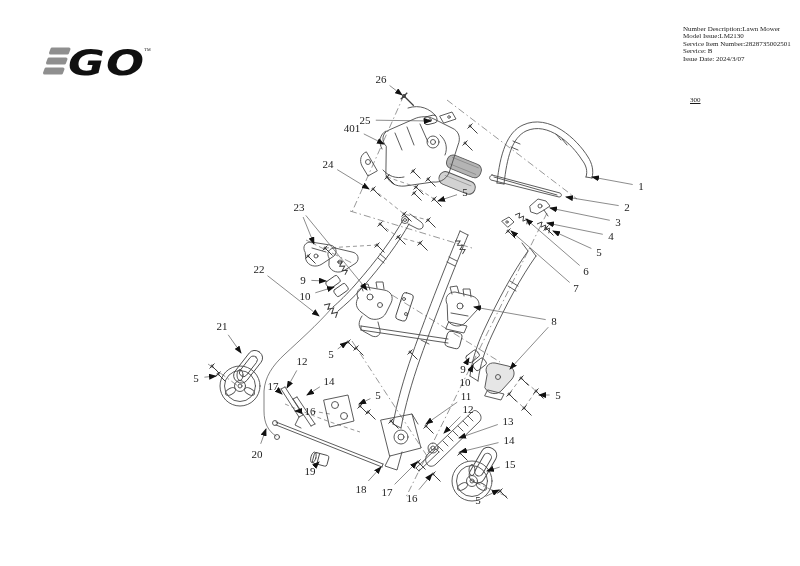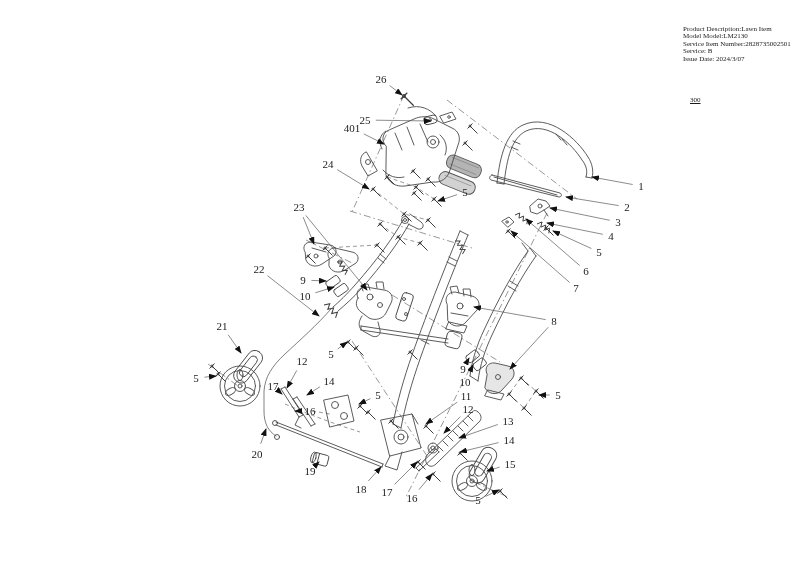--- a/index.html
+++ b/index.html
@@ -16,24 +16,37 @@
   svg .thin{stroke-width:0.7;}
   svg .dashdot{stroke:#6b6b6b;fill:none;stroke-width:0.7;stroke-dasharray:7 3 1.5 3;}
   svg .dashed{stroke:#6b6b6b;fill:none;stroke-width:0.7;stroke-dasharray:4 3;}
   svg .leader{stroke:#5a5a5a;stroke-width:0.7;fill:none;}
 </style>
 </head>
 <body>
 
 <div class="page">
 
+  <div class="logo">
+    <svg width="120" height="40" viewBox="0 0 120 40">
+      <g fill="#8f8f8f" stroke="#8f8f8f" stroke-width="3" stroke-linejoin="round">
+        <path d="M12,7 L29,7 L27.5,11 L10.5,11 Z"></path>
+        <path d="M9,17 L26,17 L24.5,21 L7.5,21 Z"></path>
+        <path d="M6,27 L23,27 L21.5,31 L4.5,31 Z"></path>
+      </g>
+      <g transform="translate(28,33) scale(1.28,1)">
+        <text x="0" y="0" font-family="DejaVu Sans, sans-serif" font-size="35" font-weight="bold" font-style="italic" letter-spacing="1" fill="#101010">GO</text>
+      </g>
+      <text x="104" y="11" font-size="7" fill="#2a2a2a" font-family="Liberation Serif, serif">™</text>
+    </svg>
+  </div>
 
   <div class="prodinfo">
-    <div>Product Description:Lawn Item</div>
-    <div>Model Model:LM2130</div>
+    <div>Number Description:Lawn Mower</div>
+    <div>Model Issue:LM2130</div>
     <div>Service Item Number:2828735002501</div>
     <div>Service: B</div>
     <div>Issue Date: 2024/3/07</div>
   </div>
 
   <div class="pagenum">300</div>
 
   <svg class="diagram" viewBox="0 0 800 566">
     <defs>
       <marker id="arw" markerWidth="8" markerHeight="6" refX="7" refY="3" orient="auto" markerUnits="userSpaceOnUse">

